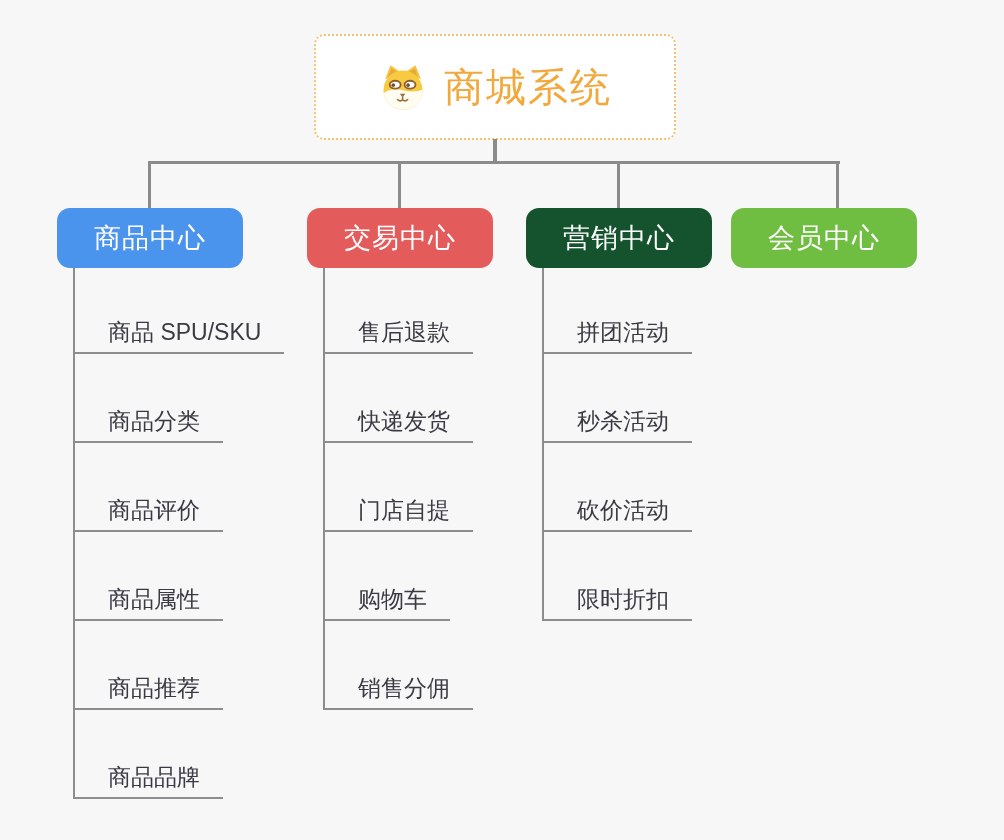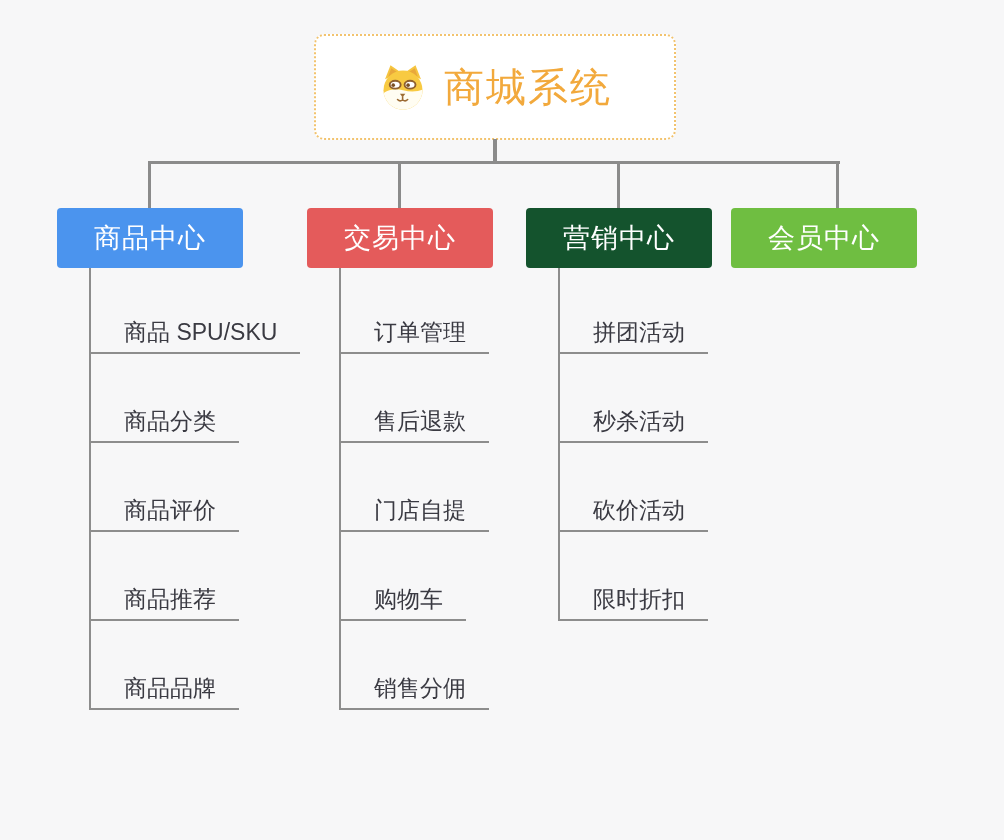--- a/index.html
+++ b/index.html
@@ -41,29 +41,29 @@
   .conn-drop.d4{left:836px;}
   
   .branch{position:absolute;top:208px;width:230px;}
   .branch:nth-of-type(1){left:57px;}
   .branch:nth-of-type(2){left:307px;}
   .branch:nth-of-type(3){left:526px;}
   .branch:nth-of-type(4){left:731px;}
   .branch-header{
     width:186px;height:60px;
     box-sizing:border-box;
-    border-radius:4px;
+    border-radius:13px;
     display:flex;align-items:center;justify-content:center;
     color:#ffffff;
     font-size:27px;
     letter-spacing:1px;
     line-height:1;
   }
   .branch-children{
-    margin-left:32px;
+    margin-left:16px;
     border-left:2px solid var(--line,#8d8d8d);
   }
   .child-item{
     height:87px;
     box-sizing:content-box;
     width:fit-content;
     display:flex;align-items:flex-end;
     padding-left:33px;padding-right:23px;
     border-bottom:2px solid var(--line,#8d8d8d);
   }
@@ -127,38 +127,41 @@
           <div class="child-item">
             <span class="child-label">商品 SPU/SKU</span>
           </div>
           <div class="child-item">
             <span class="child-label">商品分类</span>
           </div>
           <div class="child-item">
             <span class="child-label">商品评价</span>
           </div>
           <div class="child-item">
+            <span class="child-label">商品属性</span>
+          </div>
+          <div class="child-item">
             <span class="child-label">商品推荐</span>
           </div>
           <div class="child-item">
             <span class="child-label">商品品牌</span>
           </div>
         </div>
   </div>
 
   <div class="branch">
     <div class="branch-header" style="background: rgb(228, 91, 91); color: rgb(255, 255, 255);">
       <span class="branch-label">交易中心</span>
     </div>
     <div class="branch-children">
           <div class="child-item">
-            <span class="child-label">订单管理</span>
-          </div>
-          <div class="child-item">
             <span class="child-label">售后退款</span>
+          </div>
+          <div class="child-item">
+            <span class="child-label">快递发货</span>
           </div>
           <div class="child-item">
             <span class="child-label">门店自提</span>
           </div>
           <div class="child-item">
             <span class="child-label">购物车</span>
           </div>
           <div class="child-item">
             <span class="child-label">销售分佣</span>
           </div>

